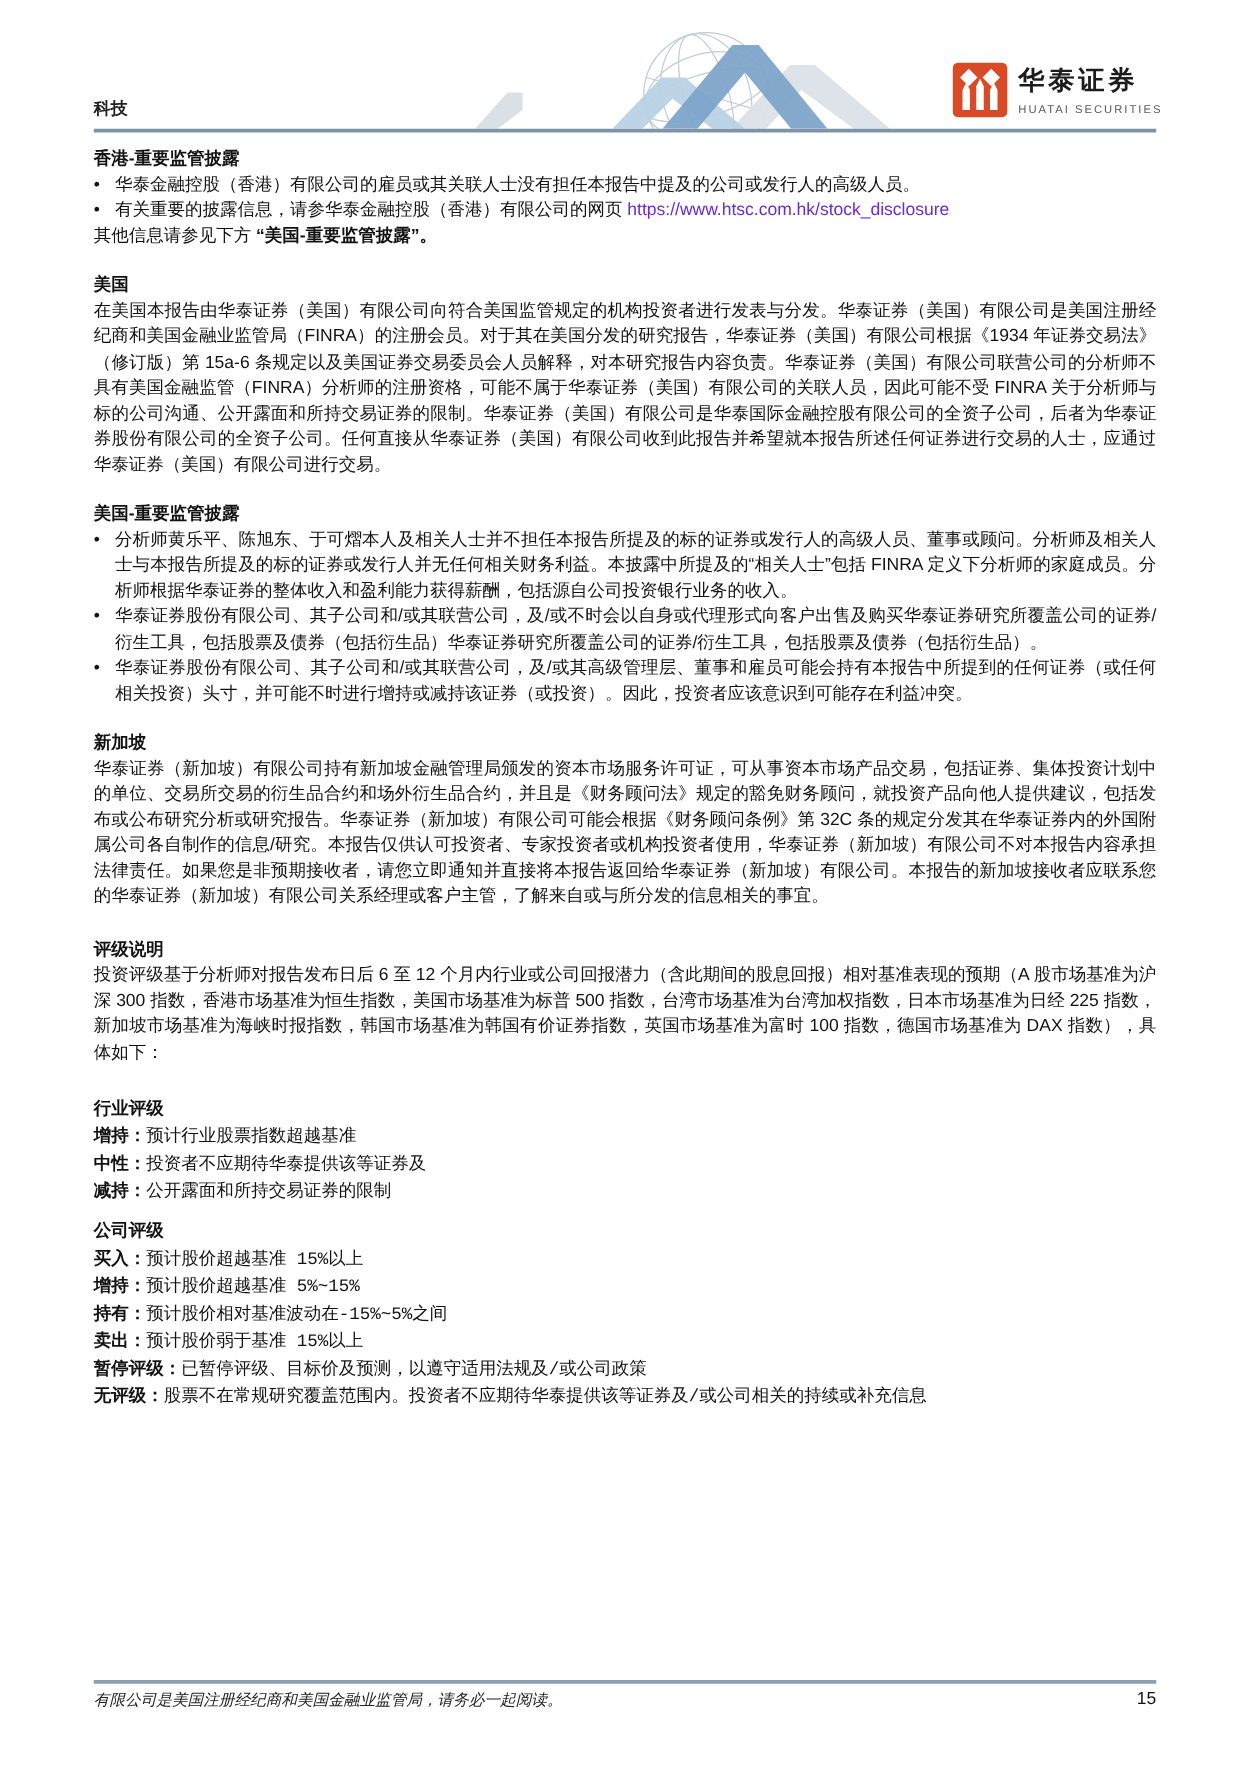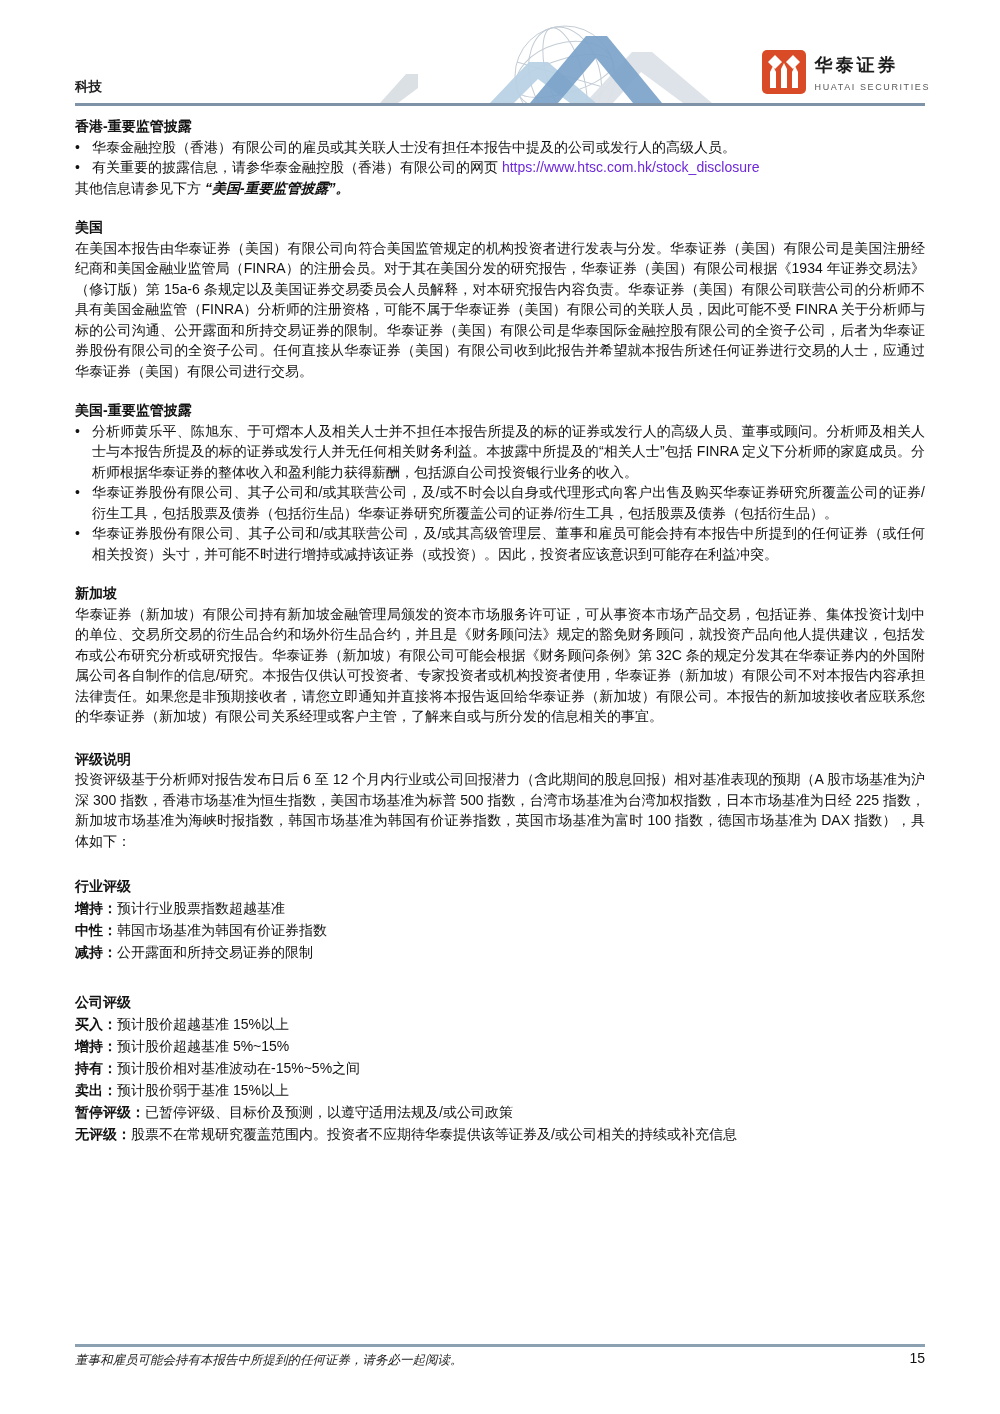--- a/index.html
+++ b/index.html
@@ -6,36 +6,36 @@
   html,body { background:#ffffff; }
   body { width:1000px; font-family:"Liberation Sans", sans-serif; color:#161616; }
   .page { position:relative; width:1000px; height:1414px; background:#fff; overflow:hidden; }
 
   
   .category { position:absolute; left:75px; top:78px; font-size:13.5px; font-weight:bold; color:#222; }
   .header-rule { position:absolute; left:75px; top:103px; width:850px; height:3px; background:#7e93a8; }
   .header-art { position:absolute; left:380px; top:24px; width:360px; height:79px; }
   .logo { position:absolute; right:70px; top:50px; display:flex; align-items:flex-start; gap:9px; }
   .logo-text { display:flex; flex-direction:column; }
-  .logo-cn { font-size:18px; font-weight:bold; color:#1c1c1c; letter-spacing:3px; line-height:30px; }
+  .logo-cn { font-size:21px; font-weight:bold; color:#1c1c1c; letter-spacing:3px; line-height:30px; }
   .logo-en { font-size:9px; color:#585858; letter-spacing:1.6px; margin-top:2px;text-align:right; }
 
   
   .content { position:absolute; left:75px; top:116px; width:850px; font-size:14px; line-height:20.5px; color:#121212; }
   .sec-title { font-weight:bold; text-align:left; }
   .block { margin-top:19px; }
   .block-first { margin-top:0; }
   .block-rating { margin-top:22px; }
   .block-industry { margin-top:24px; }
-  .block-company { margin-top:28px; }
+  .block-company { margin-top:12px;font-family:Liberation Mono, monospace; }
   p.just { text-align:justify; text-justify:inter-ideograph; }
   .bullet { display:flex; }
   .bullet .dot { flex:0 0 17px; }
   .bullet .btext { flex:1; text-align:justify; text-justify:inter-ideograph; }
-  .bold { font-weight:bold;font-style:italic; }
+  .bold { font-weight:bold; }
   .plainlink { color:#6d28d9; text-decoration:none; }
   .rate-line { line-height:22px; }
   .rate-line .lbl { font-weight:bold; }
 
   
   .footer-rule { position:absolute; left:75px; top:1344px; width:850px; height:3px; background:#8ba0b1; }
   .footer-note { position:absolute; left:75px; top:1352px; font-size:12.5px; font-style:italic; color:#222; font-family:"Liberation Serif", serif; }
   .footer-page { position:absolute; right:75px; top:1350px; font-size:14px; color:#111;text-align:center; }
 </style>
 </head>
@@ -118,33 +118,33 @@
     </div>
 
     <div class="block block-rating">
       <div class="sec-title">评级说明</div>
       <p class="just">投资评级基于分析师对报告发布日后 6 至 12 个月内行业或公司回报潜力（含此期间的股息回报）相对基准表现的预期（A 股市场基准为沪深 300 指数，香港市场基准为恒生指数，美国市场基准为标普 500 指数，台湾市场基准为台湾加权指数，日本市场基准为日经 225 指数，新加坡市场基准为海峡时报指数，韩国市场基准为韩国有价证券指数，英国市场基准为富时 100 指数，德国市场基准为 DAX 指数），具体如下：</p>
     </div>
 
     <div class="block block-industry">
       <div class="sec-title rate-line">行业评级</div>
       <div class="rate-line"><span class="lbl">增持：</span><span>预计行业股票指数超越基准</span></div>
-      <div class="rate-line"><span class="lbl">中性：</span><span>韩国市场基准为韩国有价证券指数</span></div>
+      <div class="rate-line"><span class="lbl">中性：</span><span>投资者不应期待华泰提供该等证券及</span></div>
       <div class="rate-line"><span class="lbl">减持：</span><span>公开露面和所持交易证券的限制</span></div>
     </div>
 
     <div class="block block-company">
       <div class="sec-title rate-line">公司评级</div>
       <div class="rate-line"><span class="lbl">买入：</span><span>预计股价超越基准 15%以上</span></div>
       <div class="rate-line"><span class="lbl">增持：</span><span>预计股价超越基准 5%~15%</span></div>
       <div class="rate-line"><span class="lbl">持有：</span><span>预计股价相对基准波动在-15%~5%之间</span></div>
       <div class="rate-line"><span class="lbl">卖出：</span><span>预计股价弱于基准 15%以上</span></div>
       <div class="rate-line"><span class="lbl">暂停评级：</span><span>已暂停评级、目标价及预测，以遵守适用法规及/或公司政策</span></div>
       <div class="rate-line"><span class="lbl">无评级：</span><span>股票不在常规研究覆盖范围内。投资者不应期待华泰提供该等证券及/或公司相关的持续或补充信息</span></div>
     </div>
 
   </div>
 
   <div class="footer-rule"></div>
-  <div class="footer-note">董事和雇员可能会持有本报告中所提到的任何证券，请务必一起阅读。</div>
+  <div class="footer-note">有限公司是美国注册经纪商和美国金融业监管局，请务必一起阅读。</div>
   <div class="footer-page">15</div>
 
 </div>
 
 </body></html>

